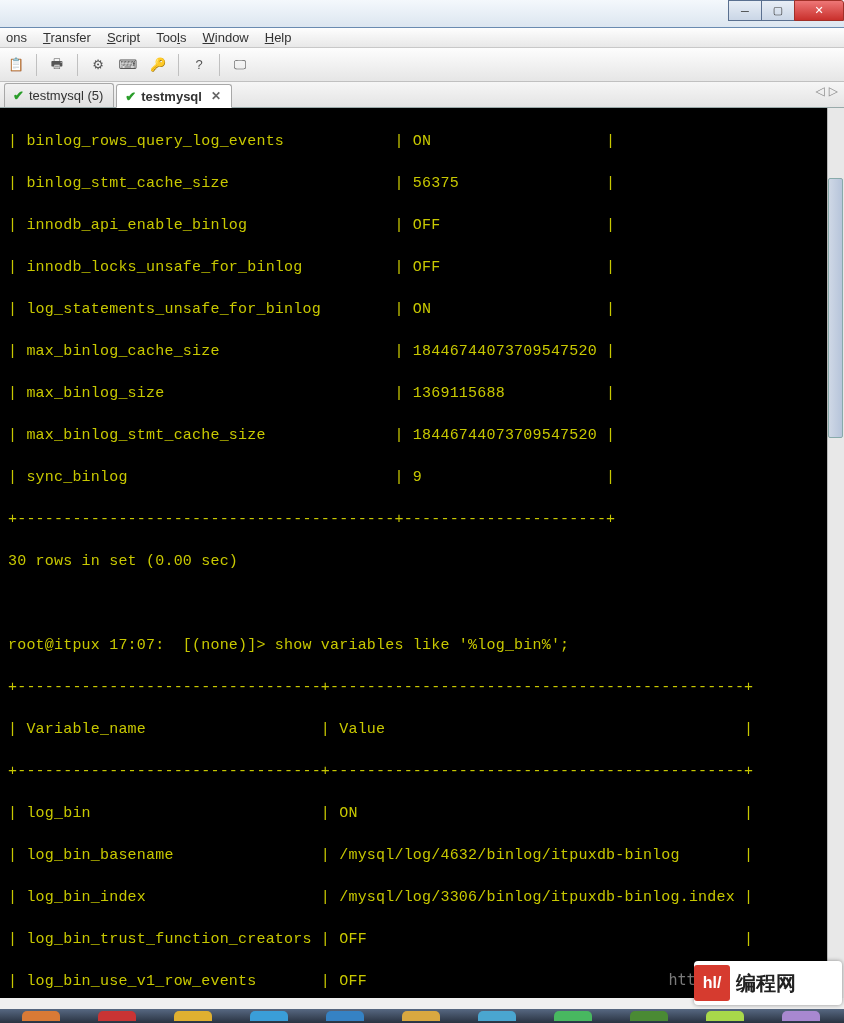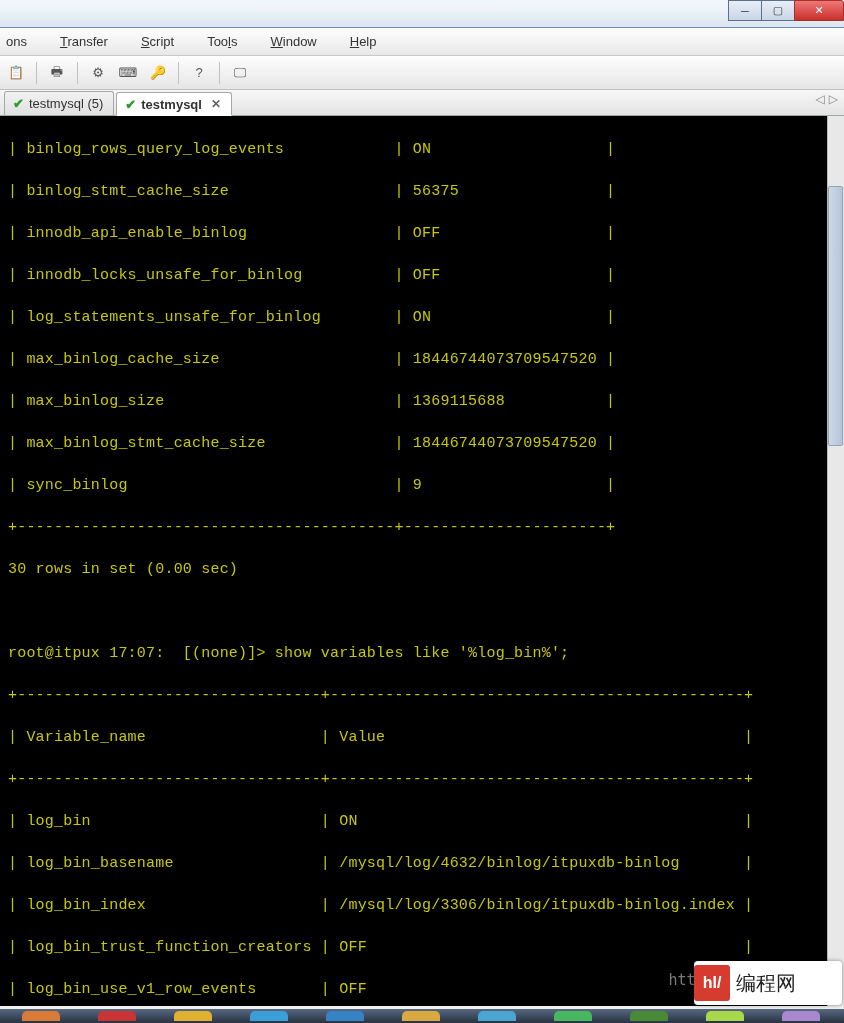--- a/index.html
+++ b/index.html
@@ -24,26 +24,26 @@
 .win-btn {
   width: 34px; height: 21px;
   border: 1px solid #5a7090;
   margin-left: -1px;
   display: flex; align-items: center; justify-content: center;
   background: linear-gradient(to bottom, #e8eef6, #cad6e6);
   font-size: 11px; color: #333;
 }
 .win-btn.close { background: linear-gradient(to bottom, #e77, #c9302c); color: #fff; width: 50px; border-color:#a03028; border-top-right-radius:3px;}
 .menubar {
-  height: 28px;
+  height: 20px;
   background: linear-gradient(to bottom, #fefefe, #e8e8e8);
   border-bottom: 1px solid #c8c8c8;
   display: flex; align-items: center;
   padding: 4px 6px;
-  gap: 33px;
+  gap: 16px;
 }
 .menubar span { color: #333; }
 .menubar span u { text-decoration: underline; }
 .toolbar {
   height: 34px;
   background: linear-gradient(to bottom, #fdfdfd, #e6e6e6);
   border-bottom: 1px solid #c0c0c0;
   display: flex; align-items: center;
   padding: 0 4px; gap: 6px;
 }
@@ -120,21 +120,21 @@
   display:flex; align-items:center;
   box-shadow: 0 0 4px rgba(0,0,0,0.4);
   z-index: 6;
   padding-left:0;
 }
 .logo-sq {
   width:36px; height:36px; background:#d63b2f; border-radius:3px;
   color:#fff; font-weight:bold; font-size:16px;
   display:flex; align-items:center; justify-content:center;
 }
-.logo-txt { font-size:20px; font-weight:normal; margin-left:6px; color:#222; font-family:"Microsoft YaHei",sans-serif;}
+.logo-txt { font-size:20px; font-weight:bold; margin-left:6px; color:#222; font-family:"Microsoft YaHei",sans-serif;}
 .taskbar {
   position:absolute; bottom:0; left:0; width:100%; height:14px;
   background: linear-gradient(to top, rgba(30,40,55,0.95), rgba(60,80,110,0.85));
   display:flex; align-items:center; gap:38px; padding-left:22px;
 }
 .task-dot{ width:38px; height:10px; border-radius:5px 5px 0 0;}
 .c1{background:#d97a36;} .c2{background:#c93434;} .c3{background:#e0b030;}
 .c4{background:#3a9ed8;} .c5{background:#3582c4;} .c6{background:#d9a840;}
 .c7{background:#4aa6d0;} .c8{background:#48b860;} .c9{background:#4a8a34;}
 .c10{background:#a8d84a;} .c11{background:#a888d0;}

